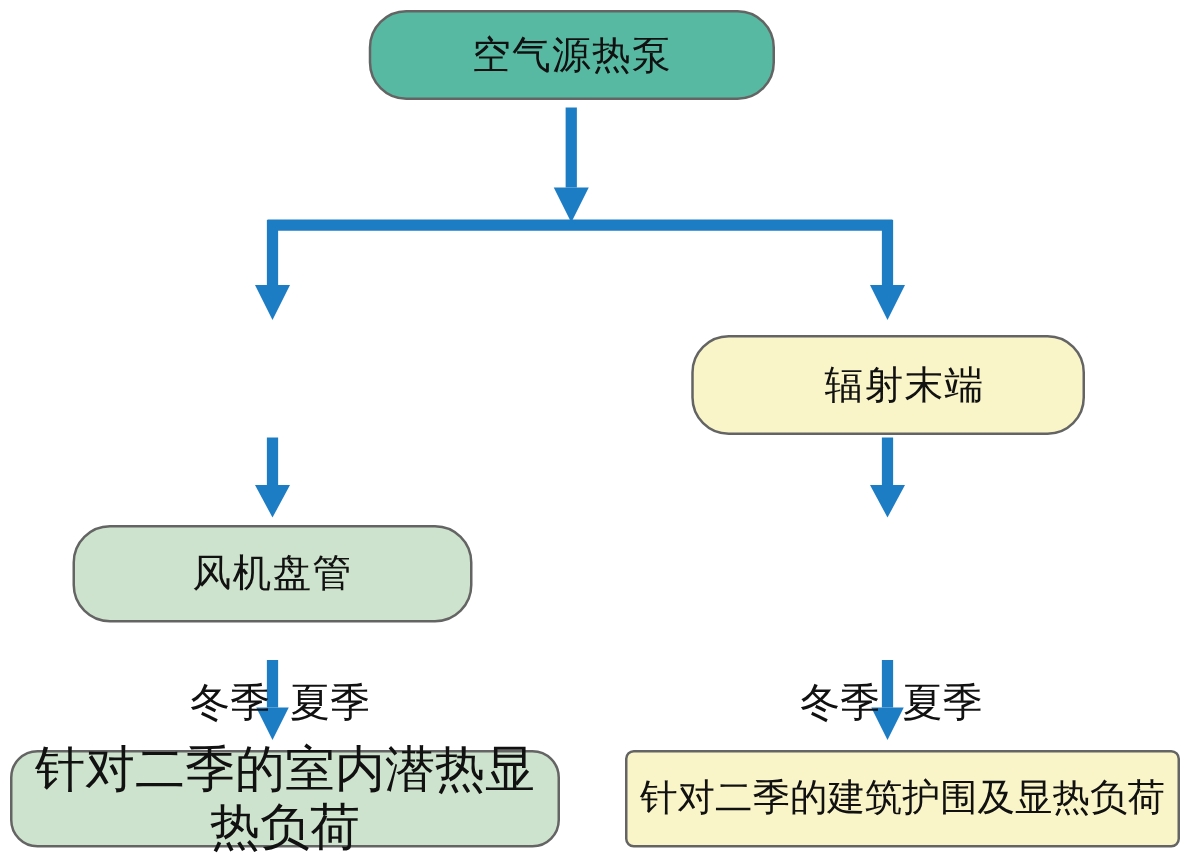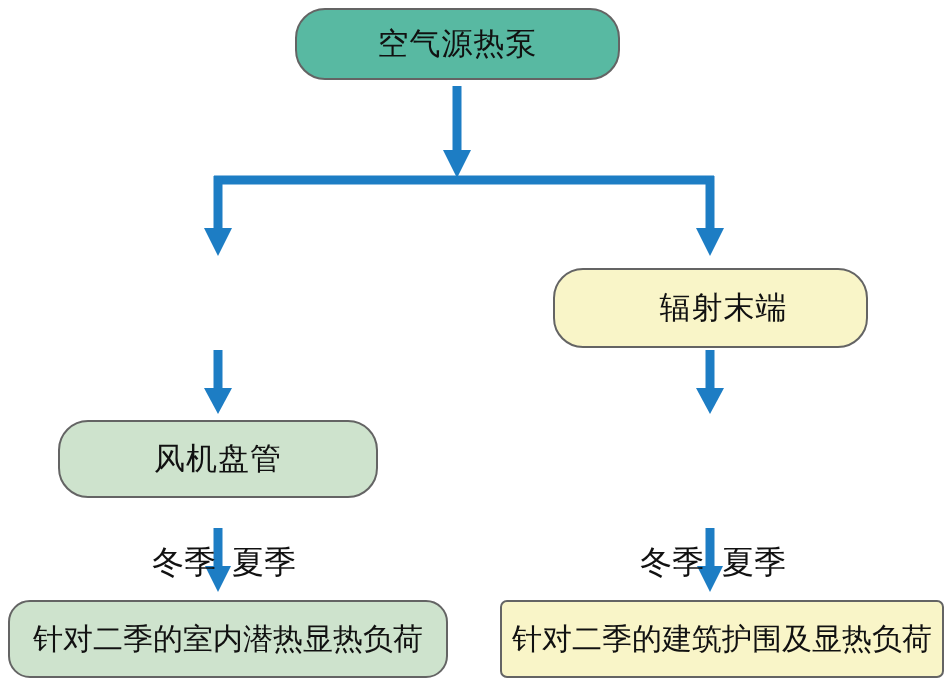--- a/index.html
+++ b/index.html
@@ -48,21 +48,21 @@
   }
   .root-fill  { background: var(--root-fill, #58b9a2); }
   .green-fill { background: var(--left-fill, #cee3cd); }
   .yellow-fill{ background: var(--right-fill, #f9f5c8); }
 
   .n-root    { left: 295px; top: 8px;   width: 325px; height: 72px; }
   .n-left-1  { left: 58px;  top: 268px; width: 320px; height: 80px; }
   .n-right-1 { left: 553px; top: 268px; width: 315px; height: 80px; padding-left: 26px; }
   .n-left-2  { left: 58px;  top: 420px; width: 320px; height: 78px; }
   .n-right-2 { left: 553px; top: 420px; width: 315px; height: 78px; }
-  .n-left-3  { left: 8px;   top: 600px; width: 440px; height: 78px; border-radius: 22px; font-size: 30px; letter-spacing: 0; }
+  .n-left-3  { left: 8px;   top: 600px; width: 440px; height: 78px; border-radius: 22px; font-size: 40px; letter-spacing: 0; }
   .n-right-3 { left: 500px; top: 600px; width: 444px; height: 78px; border-radius: 7px; font-size: 30px; letter-spacing: 0; }
 
   .season {
     position: absolute;
     font-size: 32px;
     line-height: 1;
     white-space: nowrap;
   }
   .s-winter-left  { left: 152px; top: 546px; }
   .s-summer-left  { left: 232px; top: 546px; }

